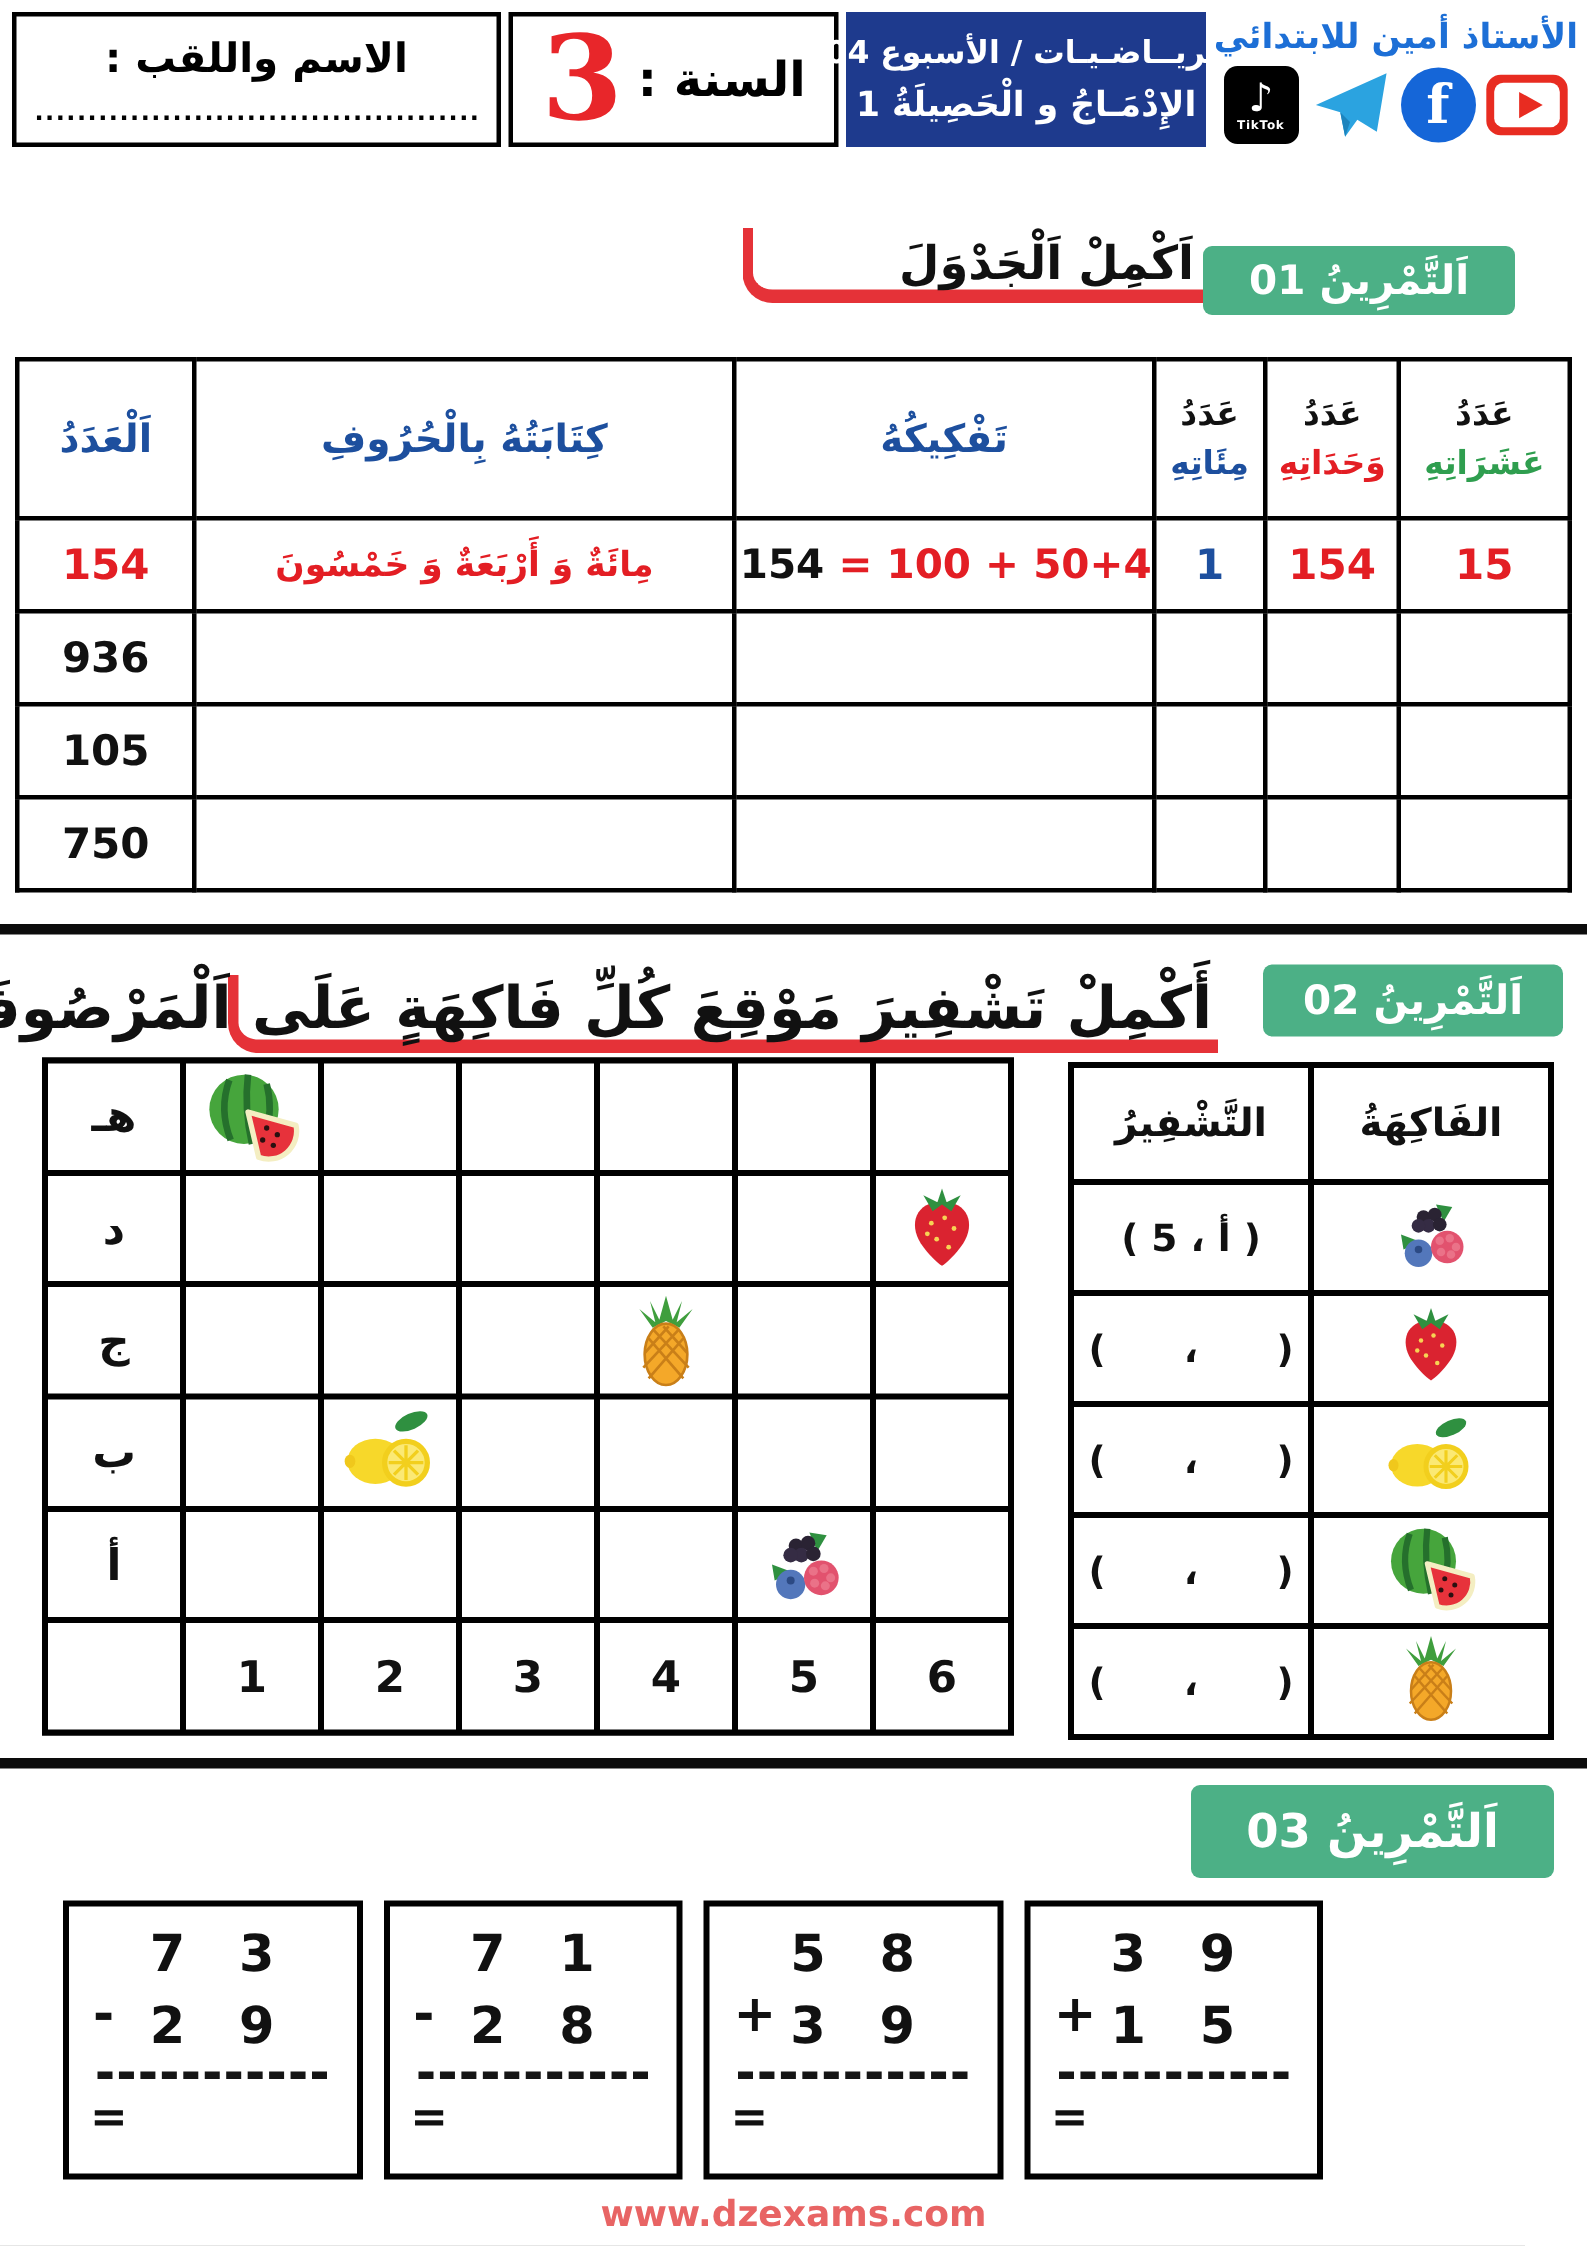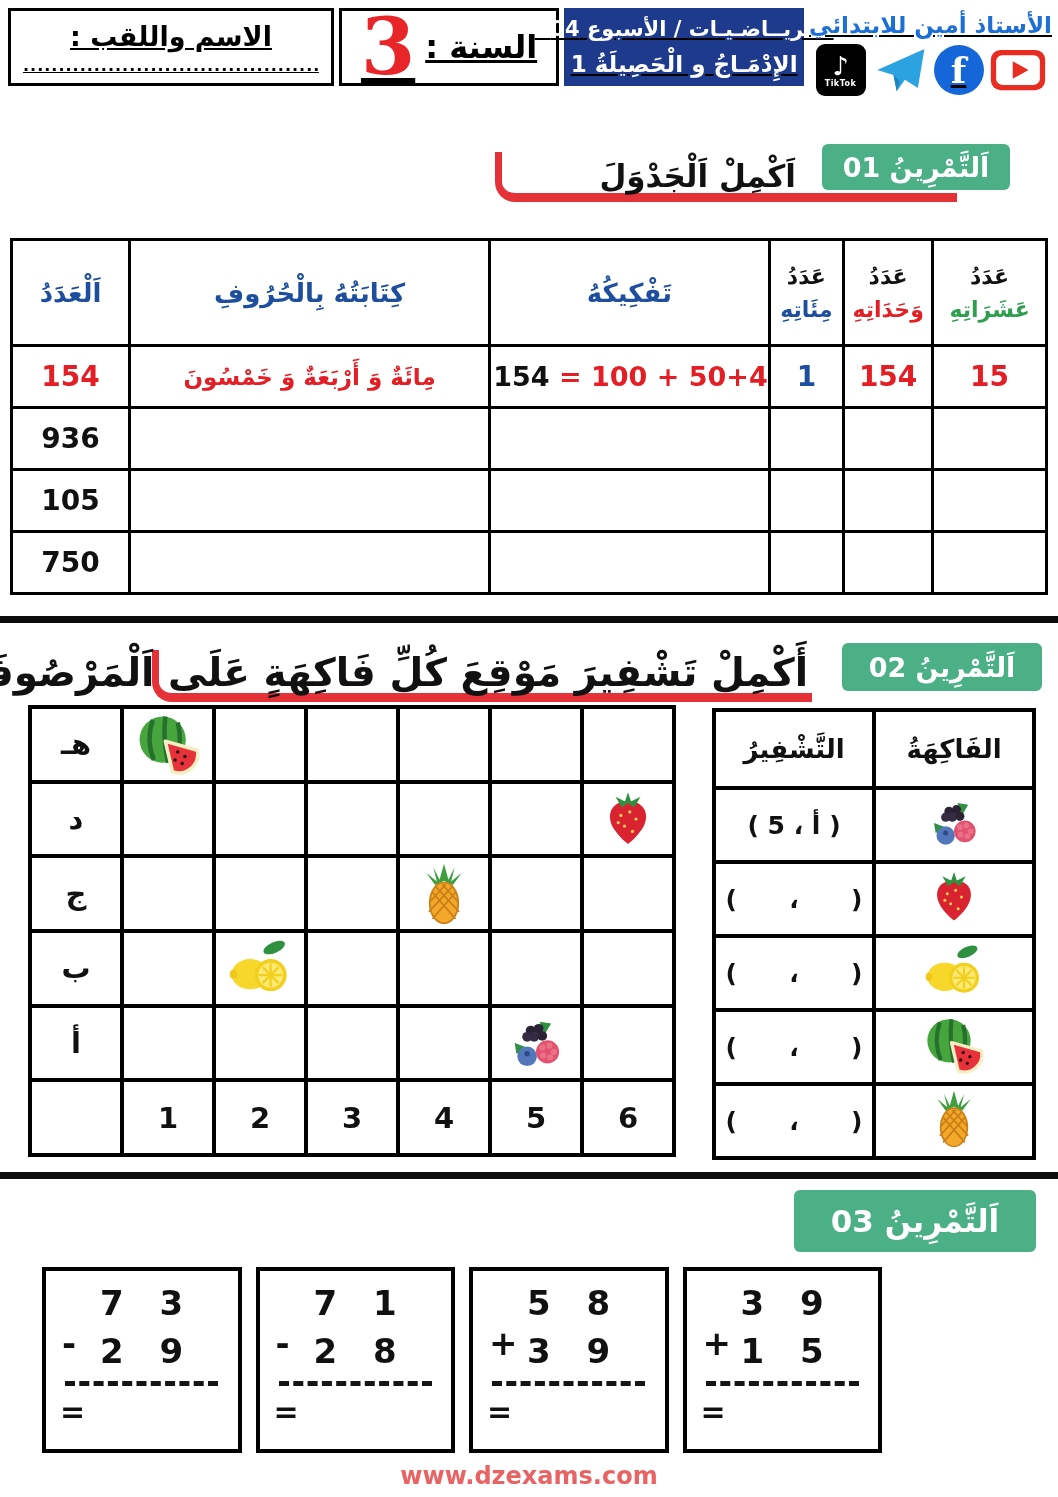--- a/index.html
+++ b/index.html
@@ -1,42 +1,42 @@
 <!DOCTYPE html>
 <html lang="ar"><head>
 <meta charset="utf-8">
 <style>
   * { margin:0; padding:0; box-sizing:border-box; }
   body { background:#9a9a9a; font-family:"DejaVu Sans", sans-serif; }
   .page { position:relative; width:1058px; height:1497px; background:#ffffff; margin:0 auto; overflow:hidden; }
   .abs { position:absolute; }
 
   
-  .hdr { position:absolute; top:8px; left:8px; width:1044px; height:78px; display:flex; gap:5px;text-decoration:underline; }
+  .hdr { position:absolute; top:8px; left:8px; width:1044px; height:90px; display:flex; gap:5px; }
   .name-box { width:326px; border:3px solid #000; padding:8px 12px 6px; display:flex; flex-direction:column; justify-content:space-around; }
   .name-label { direction:rtl; text-align:center; font-weight:bold; font-size:27px; color:#000; }
   .name-dots { text-align:center; font-weight:bold; font-size:16px; letter-spacing:1px; color:#000; overflow:hidden; white-space:nowrap; }
   .year-box { width:260px; border:3px solid #000; display:flex; align-items:center; justify-content:center; direction:rtl; gap:10px; }
   .year-label { font-weight:bold; font-size:32px; color:#000; }
   .year-value { font-weight:bold; font-size:78px; line-height:1; color:#e8262a; font-family:"DejaVu Serif", serif; }
   .subject-box { width:240px; background:#1e3a8d; color:#fff; display:flex; flex-direction:column; align-items:center; justify-content:center; gap:10px; padding:6px; }
   .subject-l1 { direction:rtl; font-weight:bold; font-size:21px; white-space:nowrap; }
   .subject-l2 { direction:rtl; font-weight:bold; font-size:23px; white-space:nowrap; }
   .teacher-box { flex:1; display:flex; flex-direction:column; align-items:center; justify-content:flex-start; padding-top:4px; }
   .teacher-name { direction:rtl; color:#1d6fd6; font-weight:bold; font-size:23px; white-space:nowrap; }
   .social-row { display:flex; align-items:center; gap:6px; margin-top:6px; }
   .icon-tiktok { width:50px; height:52px; background:#000; border-radius:9px; display:flex; flex-direction:column; align-items:center; justify-content:center; color:#fff; }
   .icon-tiktok .note { font-size:26px; line-height:1; }
   .icon-tiktok .tk { font-size:8px; font-weight:bold; letter-spacing:0.5px; }
   .icon-telegram, .icon-youtube { width:56px; height:52px; display:flex; align-items:center; justify-content:center; }
   .icon-facebook { width:50px; height:50px; border-radius:50%; background:#1566d8; color:#fff; display:flex; align-items:center; justify-content:center; font-weight:bold; font-size:36px; font-family:"DejaVu Serif", serif; }
 
   
   .badge { background:#4cb086; color:#fff; font-weight:bold; direction:rtl; display:flex; align-items:center; justify-content:center; border-radius:6px; }
-  .badge-1 { right:48px; top:144px; width:188px; height:46px; font-size:27px; z-index:3; }
+  .badge-1 { right:48px; top:164px; width:208px; height:46px; font-size:27px; z-index:3; }
   .badge-2 { right:16px; top:643px; width:200px; height:48px; font-size:27px; z-index:3; }
   .badge-3 { right:22px; top:1190px; width:242px; height:62px; font-size:31px; }
   .ex-title { direction:rtl; color:#111; font-weight:bold; z-index:2; white-space:nowrap; }
   .title-1 { right:262px; top:158px; font-size:31px; }
   .title-2 { right:250px; top:650px; font-size:39px; }
   .underline-1 { left:495px; top:152px; width:462px; height:50px; border-left:7px solid #e53238; border-bottom:9px solid #e53238; border-bottom-left-radius:20px; z-index:1; }
   .underline-2 { left:152px; top:650px; width:660px; height:52px; border-left:7px solid #e53238; border-bottom:9px solid #e53238; border-bottom-left-radius:20px; z-index:1; }
 
   
   .t1 { position:absolute; left:10px; top:238px; width:1038px; border-collapse:collapse; table-layout:fixed; }

